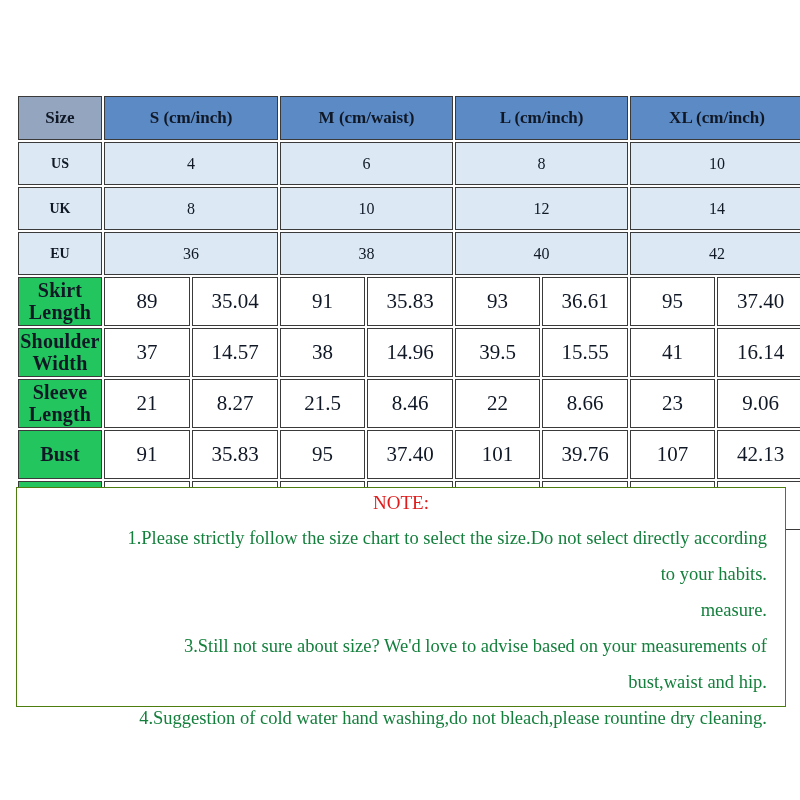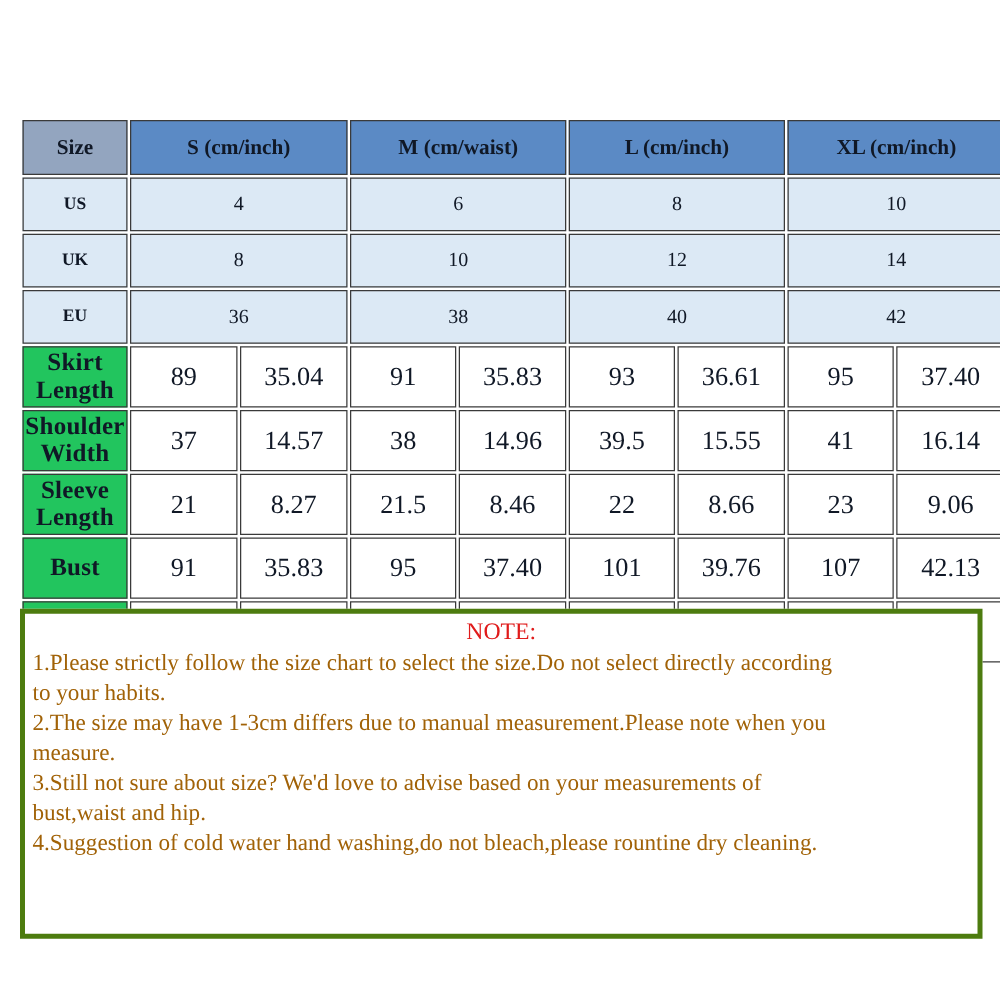--- a/index.html
+++ b/index.html
@@ -75,40 +75,40 @@
     line-height: 1.08;
     letter-spacing: 0.2px;
   }
 
   
   #note-box {
     position: absolute;
     left: 16px;
     top: 487px;
     width: 770px;
-    height: 264px;
+    height: 220px;
     box-sizing: border-box;
-    border: 4px solid #4d7c0f;
+    border: 1px solid #4d7c0f;
     background: #ffffff;
     padding: 4px 6px 0 6px;
   }
   #note-title {
     text-align: center;
     color: #e01b1b;
     font-size: 19px;
     line-height: 1.15;
     margin-bottom: 2px;
     font-family: "Liberation Serif", "DejaVu Serif", serif;
   }
   p.note-line {
-    margin: 0;
-    text-align: left;
+    margin: 12px;
+    text-align: right;
     font-size: 18.5px;
     line-height: 1.30;
-    color: #a16207;
+    color: #15803d;
     font-family: "Liberation Serif", "DejaVu Serif", serif;
   }
 </style>
 </head>
 <body>
 
 <div id="chart-wrap">
   <table class="size-table">
     <colgroup>
       <col style="width:84px">
@@ -223,18 +223,17 @@
         <td>31.50</td>
       </tr>
     </tbody>
   </table>
 </div>
 
 <div id="note-box">
   <div id="note-title">NOTE:</div>
   <p class="note-line">1.Please strictly follow the size chart to select the size.Do not select directly according</p>
   <p class="note-line">to your habits.</p>
-  <p class="note-line">2.The size may have 1-3cm differs due to manual measurement.Please note when you</p>
   <p class="note-line">measure.</p>
   <p class="note-line">3.Still not sure about size? We'd love to advise based on your measurements of</p>
   <p class="note-line">bust,waist and hip.</p>
   <p class="note-line">4.Suggestion of cold water hand washing,do not bleach,please rountine dry cleaning.</p>
 </div>
 
 </body></html>

